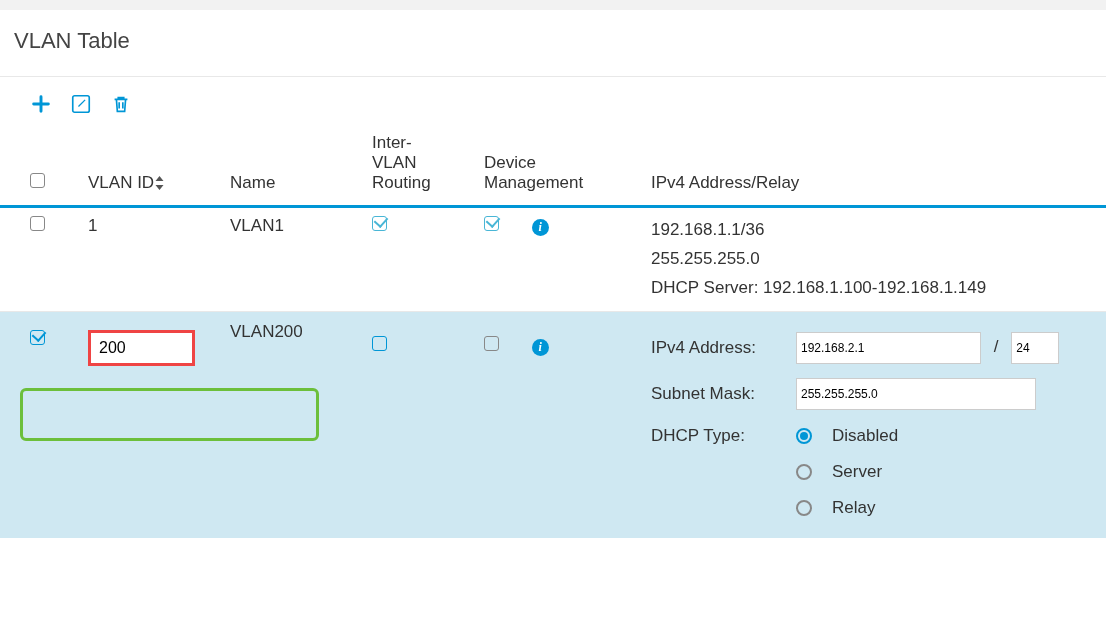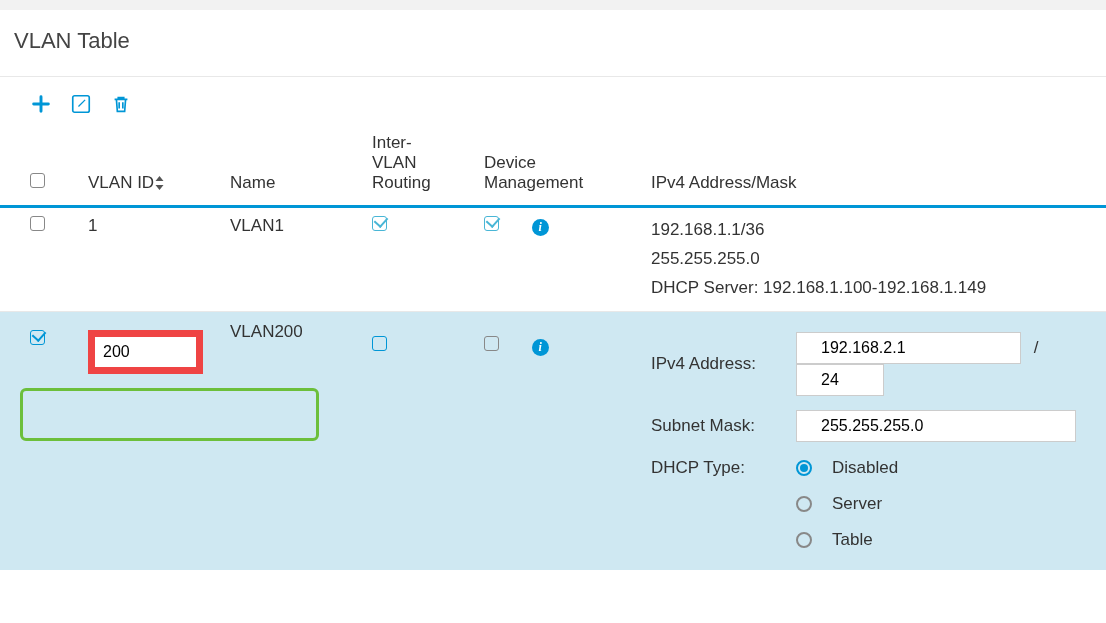--- a/index.html
+++ b/index.html
@@ -25,24 +25,24 @@
   .sort{display:inline-flex;align-items:center;gap:0;margin-top:28px;}
   .sort svg{width:11px;height:14px;fill:#555;}
   .chk{width:15px;height:15px;border:1.6px solid #888;border-radius:3px;display:inline-block;box-sizing:border-box;cursor:pointer;}
   .chk.teal{border-color:#49b6d6;position:relative;}
   .chk.teal.checked::after{content:"";position:absolute;left:2px;top:-1px;width:10px;height:7px;border-left:2.5px solid #49b6d6;border-bottom:2.5px solid #49b6d6;transform:rotate(-48deg);}
   .chk.blue{border-color:#0096d6;position:relative;}
   .chk.blue.checked::after{content:"";position:absolute;left:2px;top:-1px;width:10px;height:7px;border-left:2.5px solid #0096d6;border-bottom:2.5px solid #0096d6;transform:rotate(-48deg);}
   .info-icon{width:17px;height:17px;border-radius:50%;background:#0096d6;color:#fff;display:inline-flex;align-items:center;justify-content:center;font-style:italic;font-family:Georgia,serif;font-weight:bold;font-size:12px;margin-left:28px;cursor:pointer;}
   .ipblock{line-height:1.7;}
   .highlight{position:absolute;border:3px solid #6cbf3c;border-radius:6px;pointer-events:none;}
-  .vlanid-input{border:7px solid #ef4444;height:30px;width:85px;padding:0 8px;font-size:16px;background:#fff;}
+  .vlanid-input{border:3px solid #ef4444;height:30px;width:85px;padding:0 8px;font-size:16px;background:#fff;}
   .form-grid{display:grid;grid-template-columns:145px auto;row-gap:14px;align-items:center;padding:2px 0 12px 0;}
   .form-grid .lbl{white-space:nowrap;}
-  .txt{border:1px solid #ccc;height:30px;padding:0 24px;font-size:16px;background:#fff;}
+  .txt{border:1px solid #ccc;height:30px;padding:0 4px;font-size:12px;background:#fff;}
   .addr{width:175px;}
   .mask{width:38px;}
   .subnet{width:230px;}
   .slash{padding:0 8px;}
   .radio-col{display:flex;flex-direction:column;gap:16px;padding-top:2px;}
   .radio-row{display:flex;align-items:center;gap:20px;}
   .radio{width:16px;height:16px;border:2px solid #888;border-radius:50%;display:inline-block;position:relative;box-sizing:border-box;cursor:pointer;}
   .radio.sel{border-color:#0096d6;}
   .radio.sel::after{content:"";position:absolute;inset:2px;border-radius:50%;background:#0096d6;}
   .dhcp-label{align-self:start;padding-top:2px;}
@@ -86,21 +86,21 @@
             <span class="sort">
               <span>VLAN ID</span>
               <svg viewBox="0 0 10 14">
                   <path d="M5 0l4 5H1zM5 14l4-5H1z"></path>
                 </svg>
             </span>
           </th>
           <th class="col-name">Name</th>
           <th class="col-inter">Inter-<br>VLAN<br>Routing</th>
           <th class="col-dev">Device<br>Management</th>
-          <th class="col-ip">IPv4 Address/Mask</th>
+          <th class="col-ip">IPv4 Address/Relay</th>
         </tr>
       </thead>
       <tbody>
 
         <tr class="row1">
           <td class="col-sel"><span class="chk"></span></td>
           <td class="col-id">1</td>
           <td class="col-name">VLAN1</td>
           <td class="col-inter"><span class="chk teal checked"></span></td>
           <td class="col-dev">
@@ -146,21 +146,21 @@
                 <div class="radio-row">
                   <span class="radio sel"></span>
                   <span>Disabled</span>
                 </div>
                 <div class="radio-row">
                   <span class="radio"></span>
                   <span>Server</span>
                 </div>
                 <div class="radio-row">
                   <span class="radio"></span>
-                  <span>Table</span>
+                  <span>Relay</span>
                 </div>
               </div>
             </div>
           </td>
         </tr>
       </tbody>
     </table>
   </div>
 
   <div class="highlight" style="left:20px;top:388px;width:293px;height:47px;"></div>

